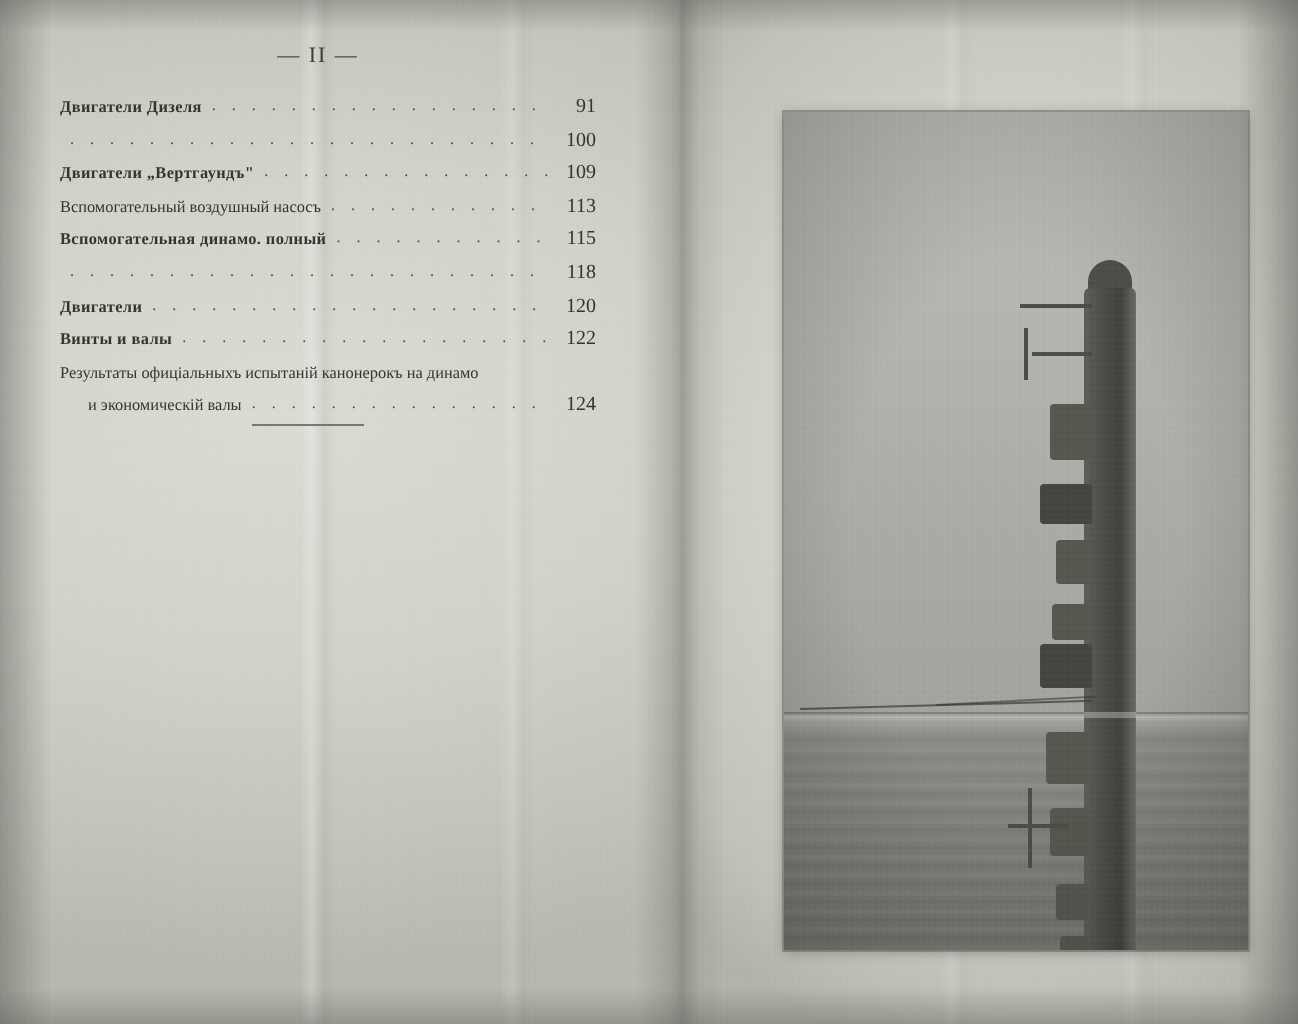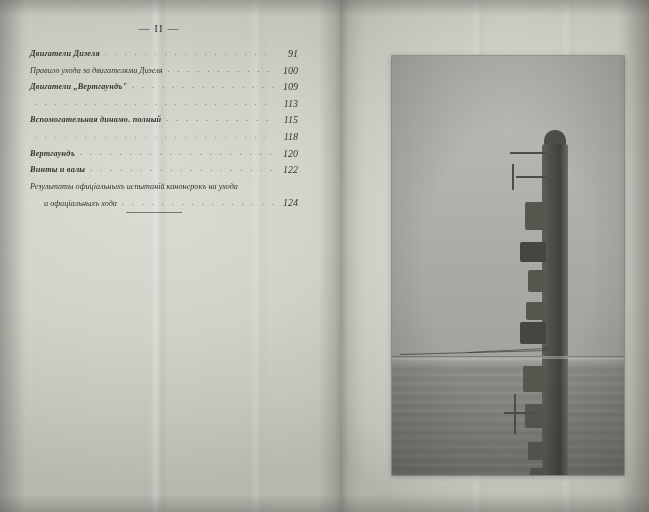--- a/index.html
+++ b/index.html
@@ -107,21 +107,20 @@
     color: #313130;
   }
 
   .toc-row {
     display: flex;
     align-items: center;
     font-size: 8.2px;
     line-height: 16.6px;
     white-space: nowrap;
     color: #35352f;
-    font-style: italic;
   }
   .toc-row.bold .t-label { font-weight: bold; letter-spacing: .2px; }
   .t-label {
     flex: 0 0 auto;
     font-family: "Liberation Serif", serif;
   }
   .t-dots {
     flex: 1 1 auto;
     overflow: hidden;
     margin: 0 4px 0 5px;
@@ -283,66 +282,66 @@
 
   <div class="toc">
 
     <div class="toc-row bold">
       <span class="t-label">Двигатели Дизеля</span>
       <span class="t-dots">. . . . . . . . . . . . . . . . . . . . . . . . . . . . . . . . . . . . . . . .</span>
       <span class="t-page">91</span>
     </div>
 
     <div class="toc-row">
-      <span class="t-label">Правило ухода за двигателями Дизеля</span>
       <span class="t-dots">. . . . . . . . . . . . . . . . . . . . . . . . . . . . . . . . . . . . . . . .</span>
       <span class="t-page">100</span>
     </div>
 
     <div class="toc-row bold">
       <span class="t-label">Двигатели „Вертгаундъ"</span>
       <span class="t-dots">. . . . . . . . . . . . . . . . . . . . . . . . . . . . . . . . . . . . . . . .</span>
       <span class="t-page">109</span>
     </div>
 
     <div class="toc-row">
+      <span class="t-label">Вспомогательный воздушный насосъ</span>
       <span class="t-dots">. . . . . . . . . . . . . . . . . . . . . . . . . . . . . . . . . . . . . . . .</span>
       <span class="t-page">113</span>
     </div>
 
     <div class="toc-row bold">
       <span class="t-label">Вспомогательная динамо. полный</span>
       <span class="t-dots">. . . . . . . . . . . . . . . . . . . . . . . . . . . . . . . . . . . . . . . .</span>
       <span class="t-page">115</span>
     </div>
 
     <div class="toc-row">
       <span class="t-dots">. . . . . . . . . . . . . . . . . . . . . . . . . . . . . . . . . . . . . . . .</span>
       <span class="t-page">118</span>
     </div>
 
     <div class="toc-row bold">
-      <span class="t-label">Вертгаундъ</span>
+      <span class="t-label">Двигатели</span>
       <span class="t-dots">. . . . . . . . . . . . . . . . . . . . . . . . . . . . . . . . . . . . . . . .</span>
       <span class="t-page">120</span>
     </div>
 
     <div class="toc-row bold">
       <span class="t-label">Винты и валы</span>
       <span class="t-dots">. . . . . . . . . . . . . . . . . . . . . . . . . . . . . . . . . . . . . . . .</span>
       <span class="t-page">122</span>
     </div>
 
     <div class="toc-row">
-      <span class="t-label">Результаты офиціальныхъ испытаній канонерокъ на ухода</span>
+      <span class="t-label">Результаты офиціальныхъ испытаній канонерокъ на динамо</span>
     </div>
 
     <div class="toc-row cont">
       <div class="cont-inner">
-        <span class="t-label">и офиціальныхъ хода</span>
+        <span class="t-label">и экономическій валы</span>
         <span class="t-dots">. . . . . . . . . . . . . . . . . . . . . . . . . . . . . . . . . . . . . . . .</span>
         <span class="t-page">124</span>
       </div>
     </div>
 
   </div>
 
   <div class="rule"></div>
 
   <div class="photo-wrap">

